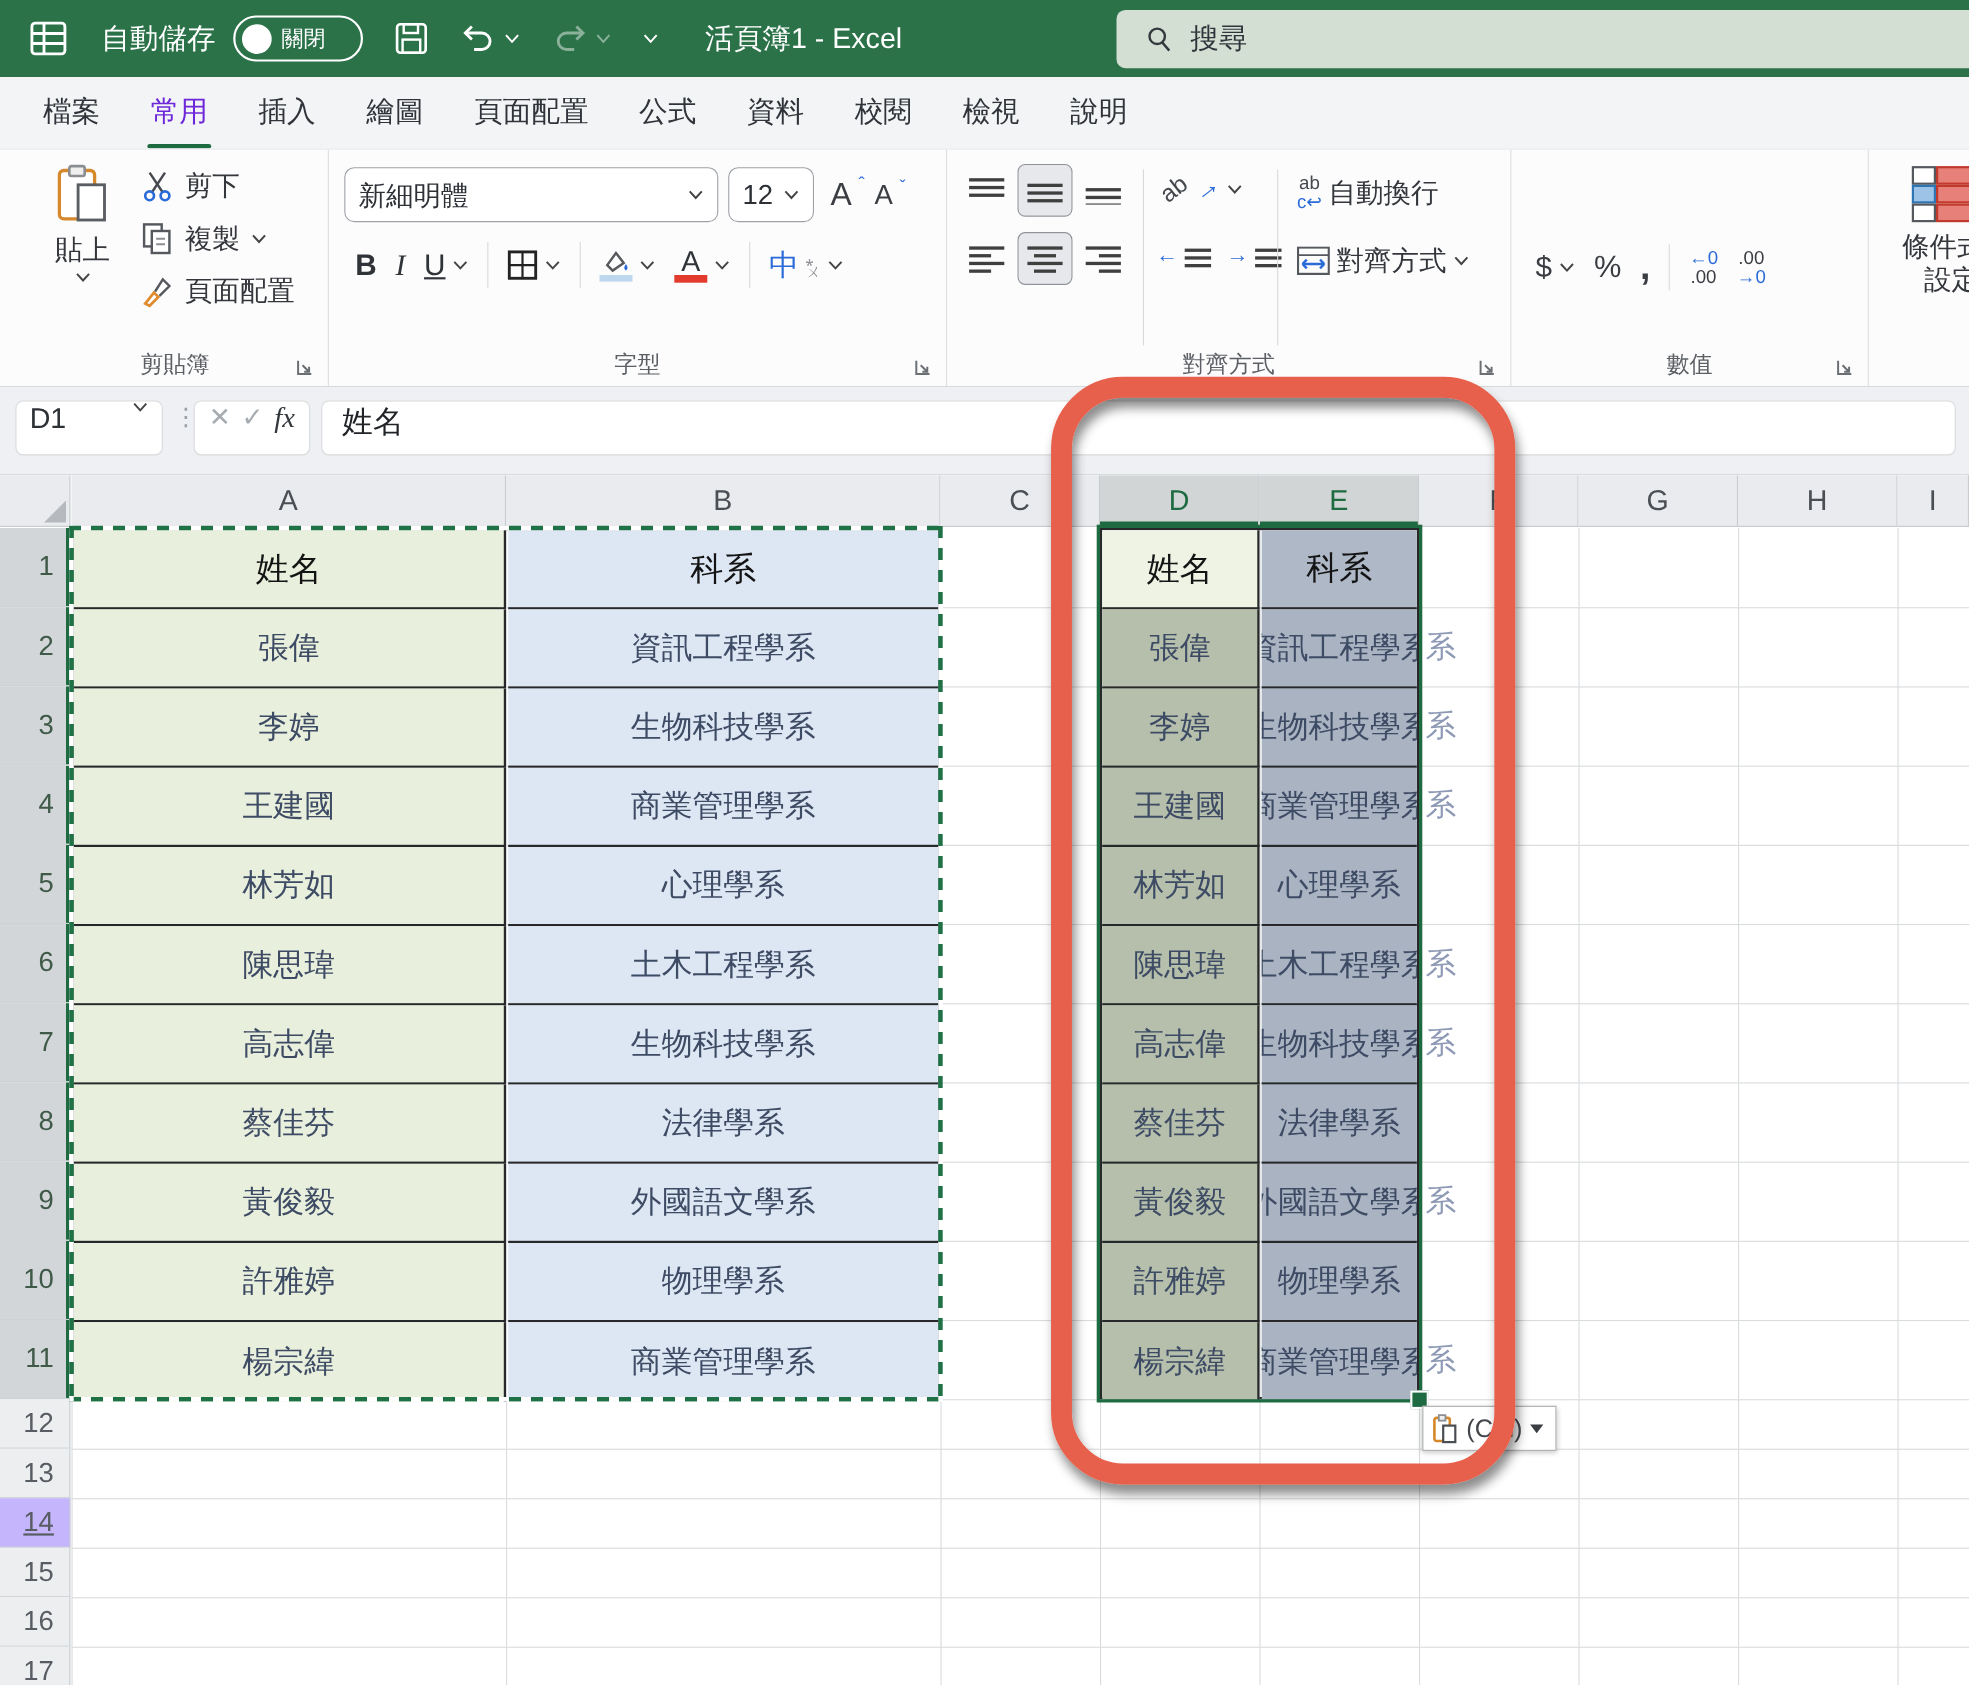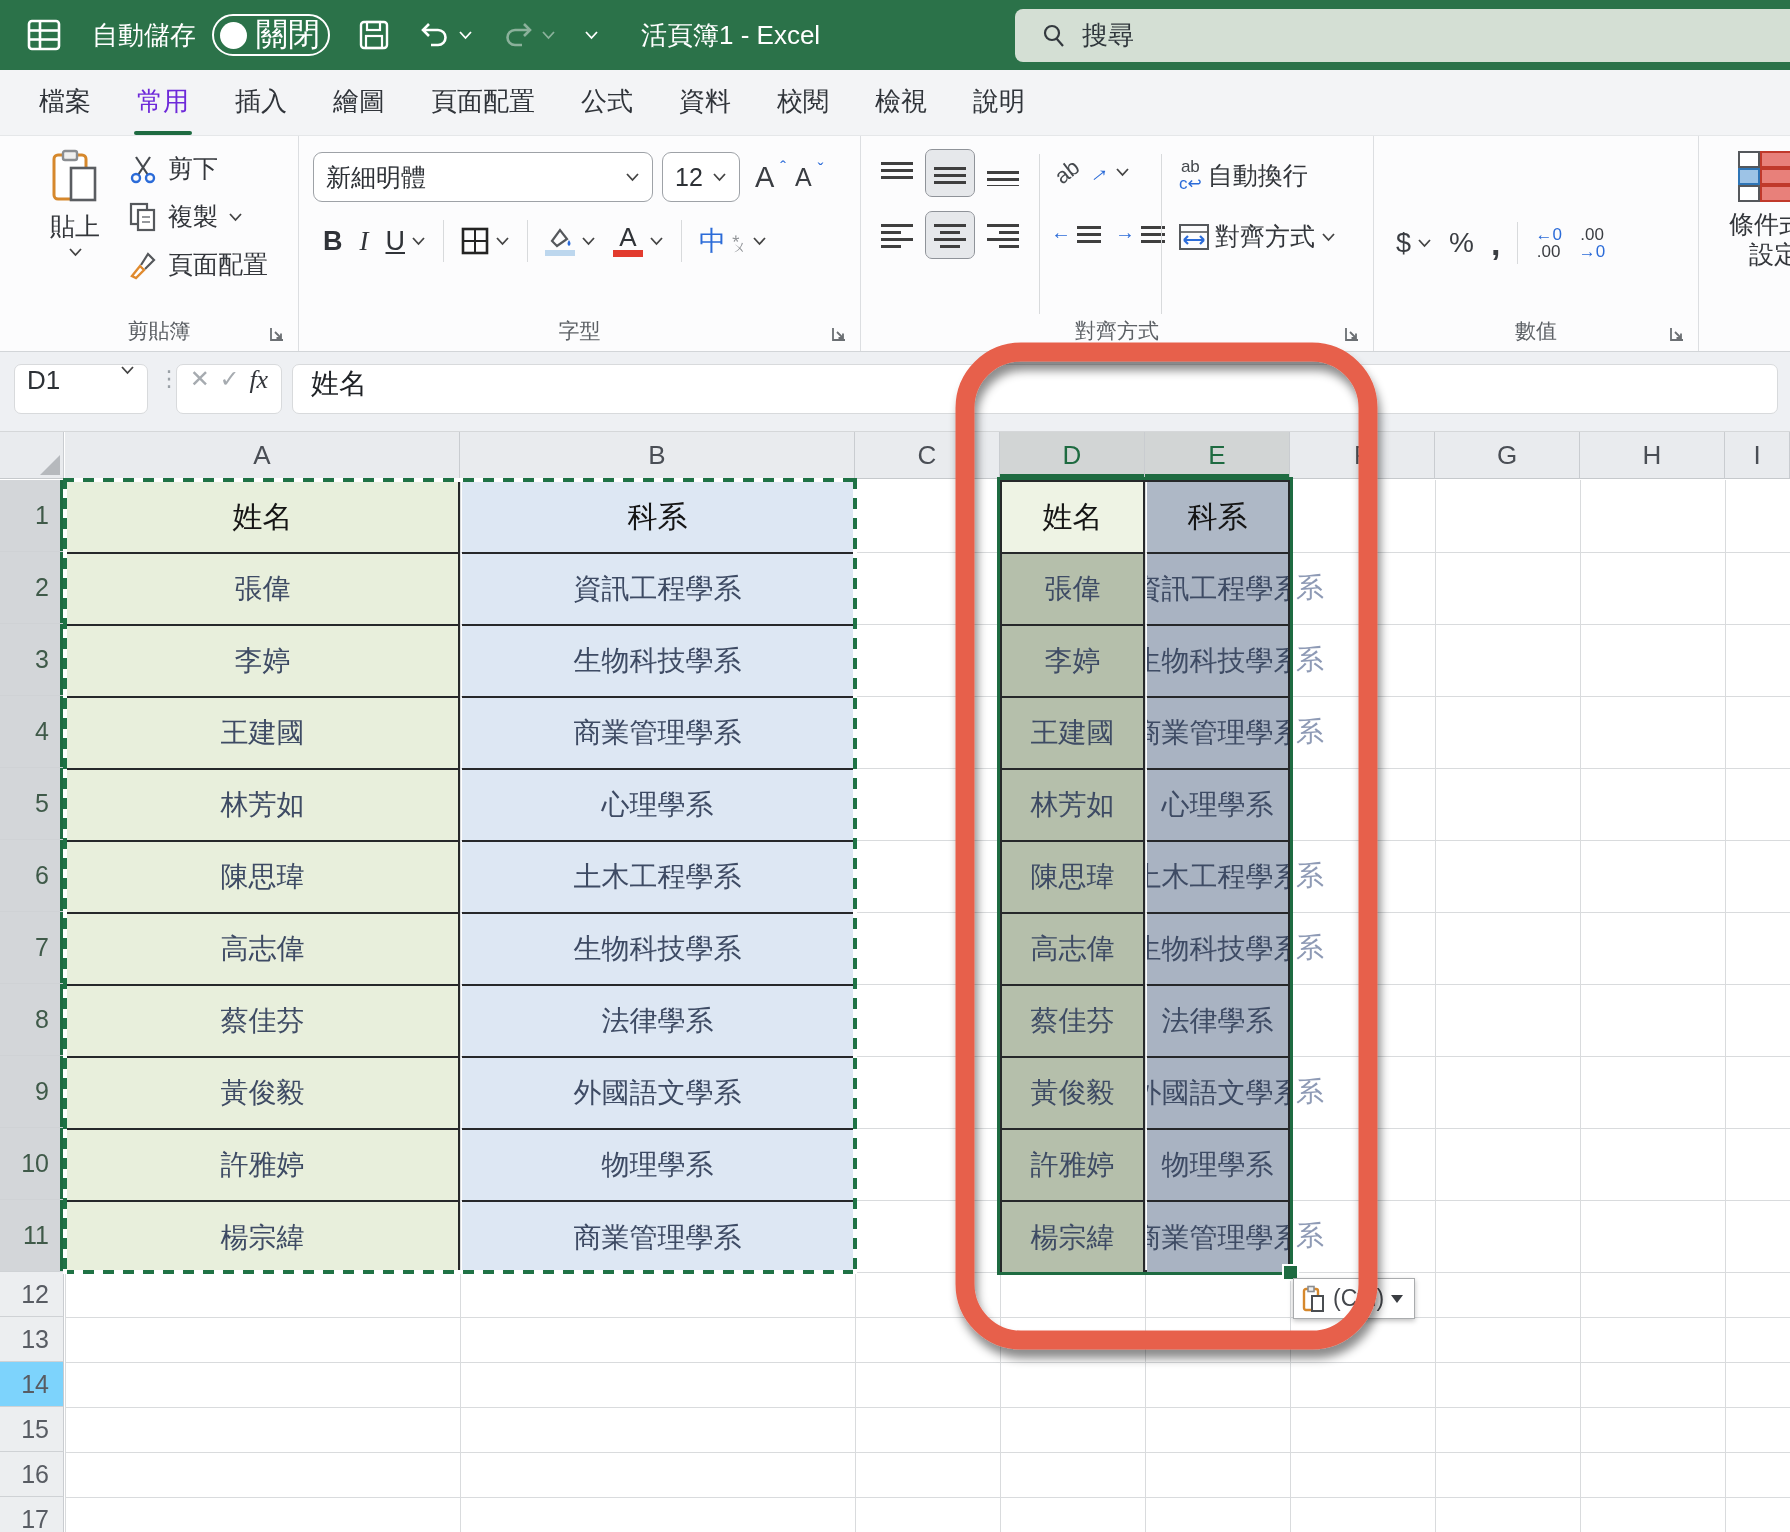--- a/index.html
+++ b/index.html
@@ -7,21 +7,21 @@
        font-family:"Liberation Sans",sans-serif;background:#fff;}
 
   
   .titlebar{position:absolute;left:0;top:0;width:1790px;height:70px;
             background:var(--titlebar);display:flex;align-items:center;color:#fff;}
   .tb-logo{margin-left:26px;width:36px;height:36px;}
   .tb-autosave{margin-left:30px;font-size:26px;}
   .tb-toggle{margin-left:16px;width:118px;height:42px;border:2.5px solid #fff;border-radius:23px;
              display:flex;align-items:center;gap:9px;padding-left:6px;box-sizing:border-box;}
   .tb-dot{width:27px;height:27px;border-radius:50%;background:#fff;}
-  .tb-toggle-label{font-size:32px;}
+  .tb-toggle-label{font-size:20px;}
   .tb-icon{margin-left:28px;display:flex;align-items:center;gap:6px;}
   .dim{opacity:.45;}
   .tb-title{margin-left:42px;font-size:26px;white-space:nowrap;}
   .tb-search{position:absolute;left:1015px;top:9px;width:790px;height:53px;border-radius:8px;
              background:var(--searchbg);display:flex;align-items:center;padding-left:26px;gap:15px;
              color:#2f363b;font-size:26px;box-sizing:border-box;}
 
   
   .tabrow{position:absolute;left:0;top:70px;width:1790px;height:65px;background:#f3f4f6;
           display:flex;align-items:stretch;padding-left:16px;box-sizing:border-box;}
@@ -504,21 +504,21 @@
       <div class="rowhdr" style="top: 264px; height: 72px; background: rgb(211, 214, 217); color: rgb(63, 90, 73); box-shadow: rgb(30, 107, 65) -3px 0px 0px inset;">4</div>
       <div class="rowhdr" style="top: 336px; height: 72px; background: rgb(211, 214, 217); color: rgb(63, 90, 73); box-shadow: rgb(30, 107, 65) -3px 0px 0px inset;">5</div>
       <div class="rowhdr" style="top: 408px; height: 72px; background: rgb(211, 214, 217); color: rgb(63, 90, 73); box-shadow: rgb(30, 107, 65) -3px 0px 0px inset;">6</div>
       <div class="rowhdr" style="top: 480px; height: 72px; background: rgb(211, 214, 217); color: rgb(63, 90, 73); box-shadow: rgb(30, 107, 65) -3px 0px 0px inset;">7</div>
       <div class="rowhdr" style="top: 552px; height: 72px; background: rgb(211, 214, 217); color: rgb(63, 90, 73); box-shadow: rgb(30, 107, 65) -3px 0px 0px inset;">8</div>
       <div class="rowhdr" style="top: 624px; height: 72px; background: rgb(211, 214, 217); color: rgb(63, 90, 73); box-shadow: rgb(30, 107, 65) -3px 0px 0px inset;">9</div>
       <div class="rowhdr" style="top: 696px; height: 72px; background: rgb(211, 214, 217); color: rgb(63, 90, 73); box-shadow: rgb(30, 107, 65) -3px 0px 0px inset;">10</div>
       <div class="rowhdr" style="top: 768px; height: 72px; background: rgb(211, 214, 217); color: rgb(63, 90, 73); box-shadow: rgb(30, 107, 65) -3px 0px 0px inset;">11</div>
       <div class="rowhdr" style="top: 840px; height: 45px; background: rgb(236, 238, 240); color: rgb(88, 92, 99); box-shadow: none;">12</div>
       <div class="rowhdr" style="top: 885px; height: 45px; background: rgb(236, 238, 240); color: rgb(88, 92, 99); box-shadow: none;">13</div>
-      <div class="rowhdr" style="top: 930px; height: 45px; background: #7dd3fc; color: rgb(88, 92, 99); box-shadow: none;">14</div>
+      <div class="rowhdr" style="top: 930px; height: 45px; background: #c4b5fd; color: rgb(88, 92, 99); box-shadow: none; text-decoration: underline;">14</div>
       <div class="rowhdr" style="top: 975px; height: 45px; background: rgb(236, 238, 240); color: rgb(88, 92, 99); box-shadow: none;">15</div>
       <div class="rowhdr" style="top: 1020px; height: 45px; background: rgb(236, 238, 240); color: rgb(88, 92, 99); box-shadow: none;">16</div>
       <div class="rowhdr" style="top: 1065px; height: 45px; background: rgb(236, 238, 240); color: rgb(88, 92, 99); box-shadow: none;">17</div>
       <div class="tbl" style="left: 65px; top: 48px; width: 790px; height: 792px;">
         <div class="tcell hdr" style="left: 0px; top: 0px; width: 393px; height: 72px; background: rgb(232, 239, 220); border-right-width: 2px; border-bottom-width: 2px;">姓名</div>
         <div class="tcell hdr" style="left: 395px; top: 0px; width: 391px; height: 72px; background: rgb(221, 231, 243); border-bottom-width: 2px;">科系</div>
         <div class="tcell " style="left: 0px; top: 72px; width: 393px; height: 72px; background: rgb(232, 239, 220); border-right-width: 2px; border-bottom-width: 2px;">張偉</div>
         <div class="tcell " style="left: 395px; top: 72px; width: 391px; height: 72px; background: rgb(221, 231, 243); border-bottom-width: 2px;">資訊工程學系</div>
         <div class="tcell " style="left: 0px; top: 144px; width: 393px; height: 72px; background: rgb(232, 239, 220); border-right-width: 2px; border-bottom-width: 2px;">李婷</div>
         <div class="tcell " style="left: 395px; top: 144px; width: 391px; height: 72px; background: rgb(221, 231, 243); border-bottom-width: 2px;">生物科技學系</div>

